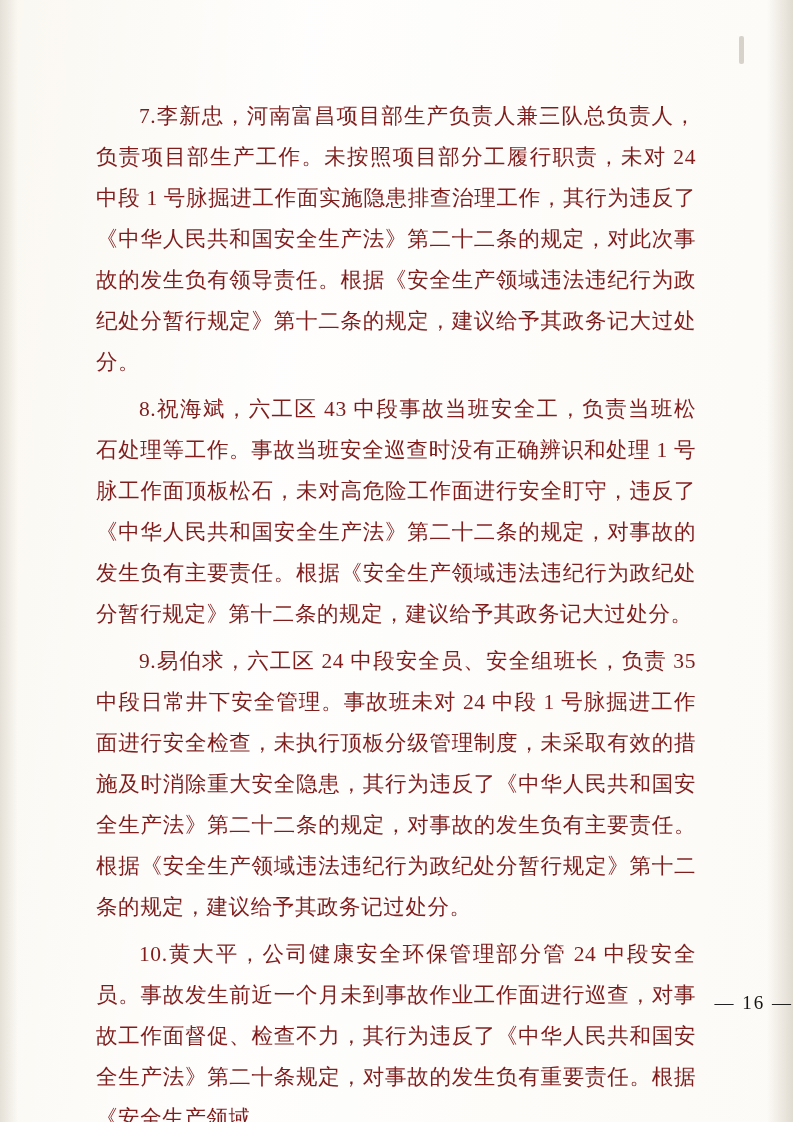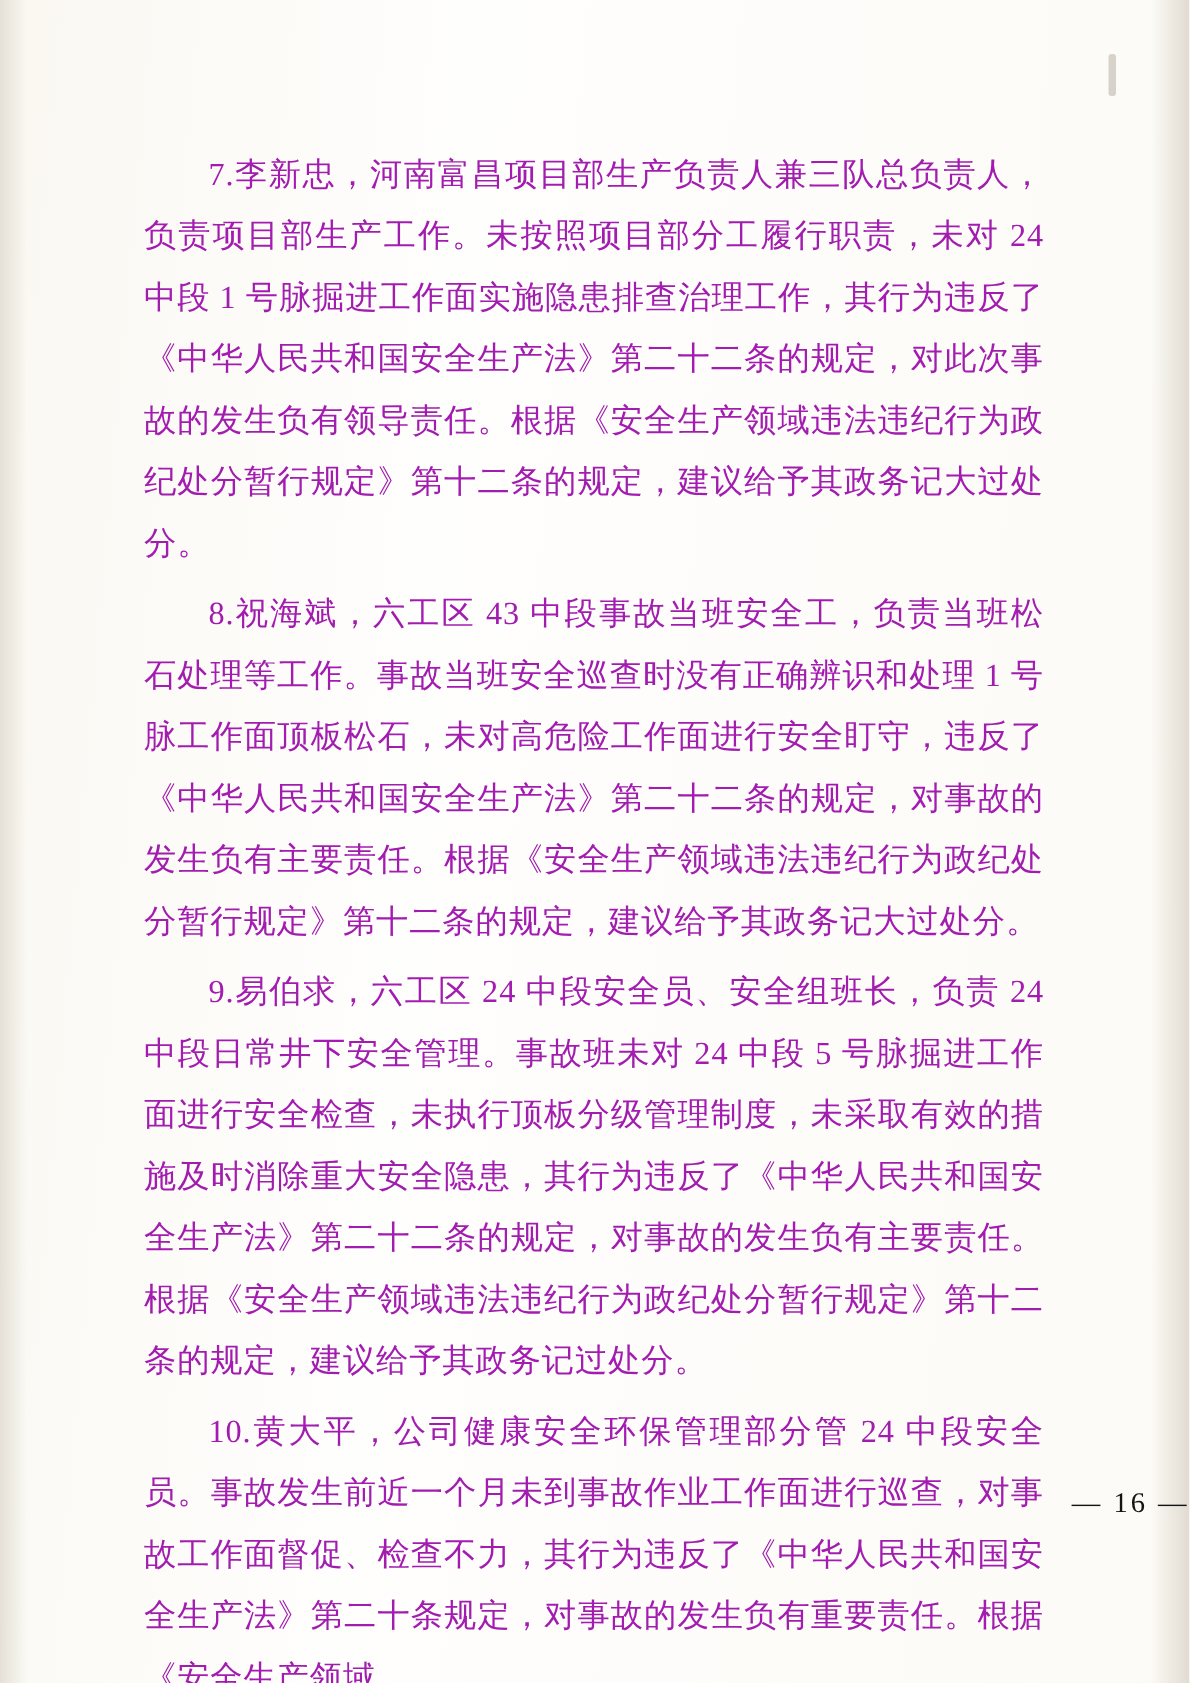--- a/index.html
+++ b/index.html
@@ -62,21 +62,21 @@
     width: 600px;
   }
   p.para {
     margin: 0 0 6px 0;
     font-size: 21.5px;
     line-height: 41px;
     text-align: justify;
     text-justify: inter-ideograph;
     text-indent: 2em;
     letter-spacing: 0.6px;
-    color: #a21caf;
+    color: #7f1d1d;
     font-family: "Liberation Serif", "DejaVu Serif", serif;
   }
   .footer {
     position: absolute;
     left: 0;
     top: 992px;
     width: 793px;
     text-align: right;
     padding-left: 78px;
     box-sizing: border-box;
@@ -93,20 +93,20 @@
 
 <div class="page">
   <div class="paper-tint"></div>
   <div class="scan-edge-left"></div>
   <div class="scan-edge-right"></div>
   <div class="scan-mark"></div>
 
   <div class="content">
     <p class="para">7.李新忠，河南富昌项目部生产负责人兼三队总负责人，负责项目部生产工作。未按照项目部分工履行职责，未对 24 中段 1 号脉掘进工作面实施隐患排查治理工作，其行为违反了《中华人民共和国安全生产法》第二十二条的规定，对此次事故的发生负有领导责任。根据《安全生产领域违法违纪行为政纪处分暂行规定》第十二条的规定，建议给予其政务记大过处分。</p>
     <p class="para">8.祝海斌，六工区 43 中段事故当班安全工，负责当班松石处理等工作。事故当班安全巡查时没有正确辨识和处理 1 号脉工作面顶板松石，未对高危险工作面进行安全盯守，违反了《中华人民共和国安全生产法》第二十二条的规定，对事故的发生负有主要责任。根据《安全生产领域违法违纪行为政纪处分暂行规定》第十二条的规定，建议给予其政务记大过处分。</p>
-    <p class="para">9.易伯求，六工区 24 中段安全员、安全组班长，负责 24 中段日常井下安全管理。事故班未对 24 中段 5 号脉掘进工作面进行安全检查，未执行顶板分级管理制度，未采取有效的措施及时消除重大安全隐患，其行为违反了《中华人民共和国安全生产法》第二十二条的规定，对事故的发生负有主要责任。根据《安全生产领域违法违纪行为政纪处分暂行规定》第十二条的规定，建议给予其政务记过处分。</p>
+    <p class="para">9.易伯求，六工区 24 中段安全员、安全组班长，负责 35 中段日常井下安全管理。事故班未对 24 中段 1 号脉掘进工作面进行安全检查，未执行顶板分级管理制度，未采取有效的措施及时消除重大安全隐患，其行为违反了《中华人民共和国安全生产法》第二十二条的规定，对事故的发生负有主要责任。根据《安全生产领域违法违纪行为政纪处分暂行规定》第十二条的规定，建议给予其政务记过处分。</p>
     <p class="para">10.黄大平，公司健康安全环保管理部分管 24 中段安全员。事故发生前近一个月未到事故作业工作面进行巡查，对事故工作面督促、检查不力，其行为违反了《中华人民共和国安全生产法》第二十条规定，对事故的发生负有重要责任。根据《安全生产领域</p>
   </div>
 
   <div class="footer">
     <span class="page-number">— 16 —</span>
   </div>
 </div>
 
 </body></html>

